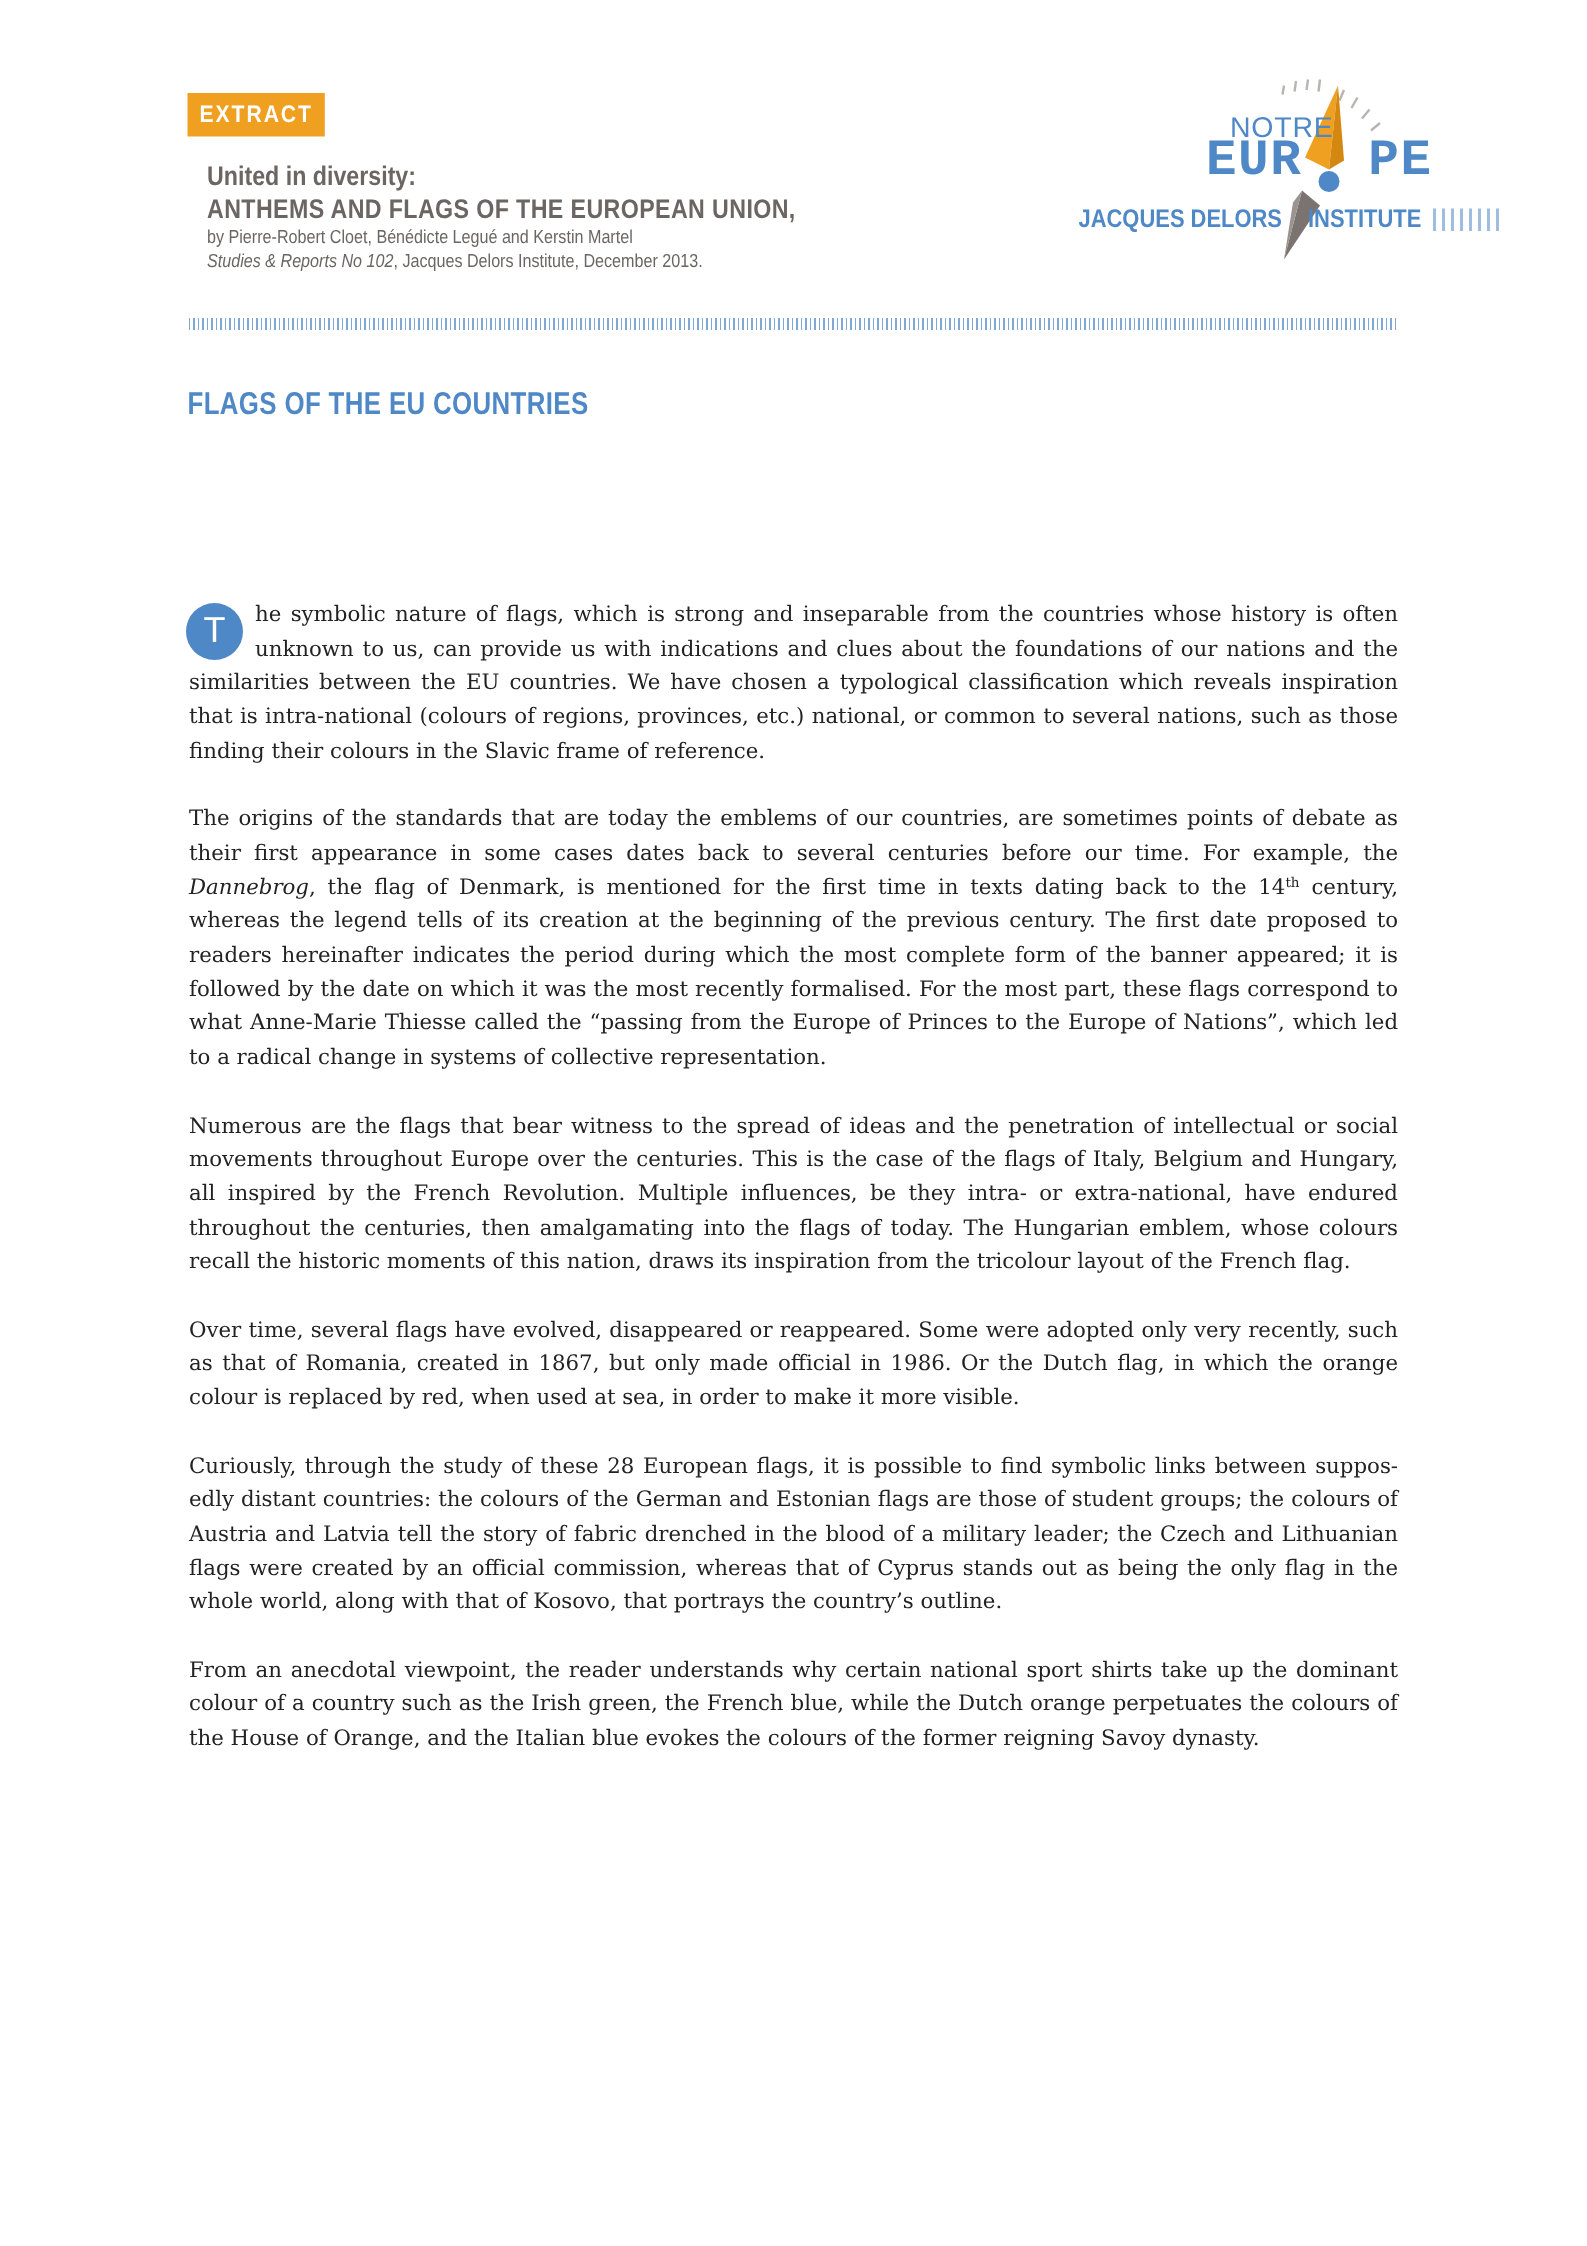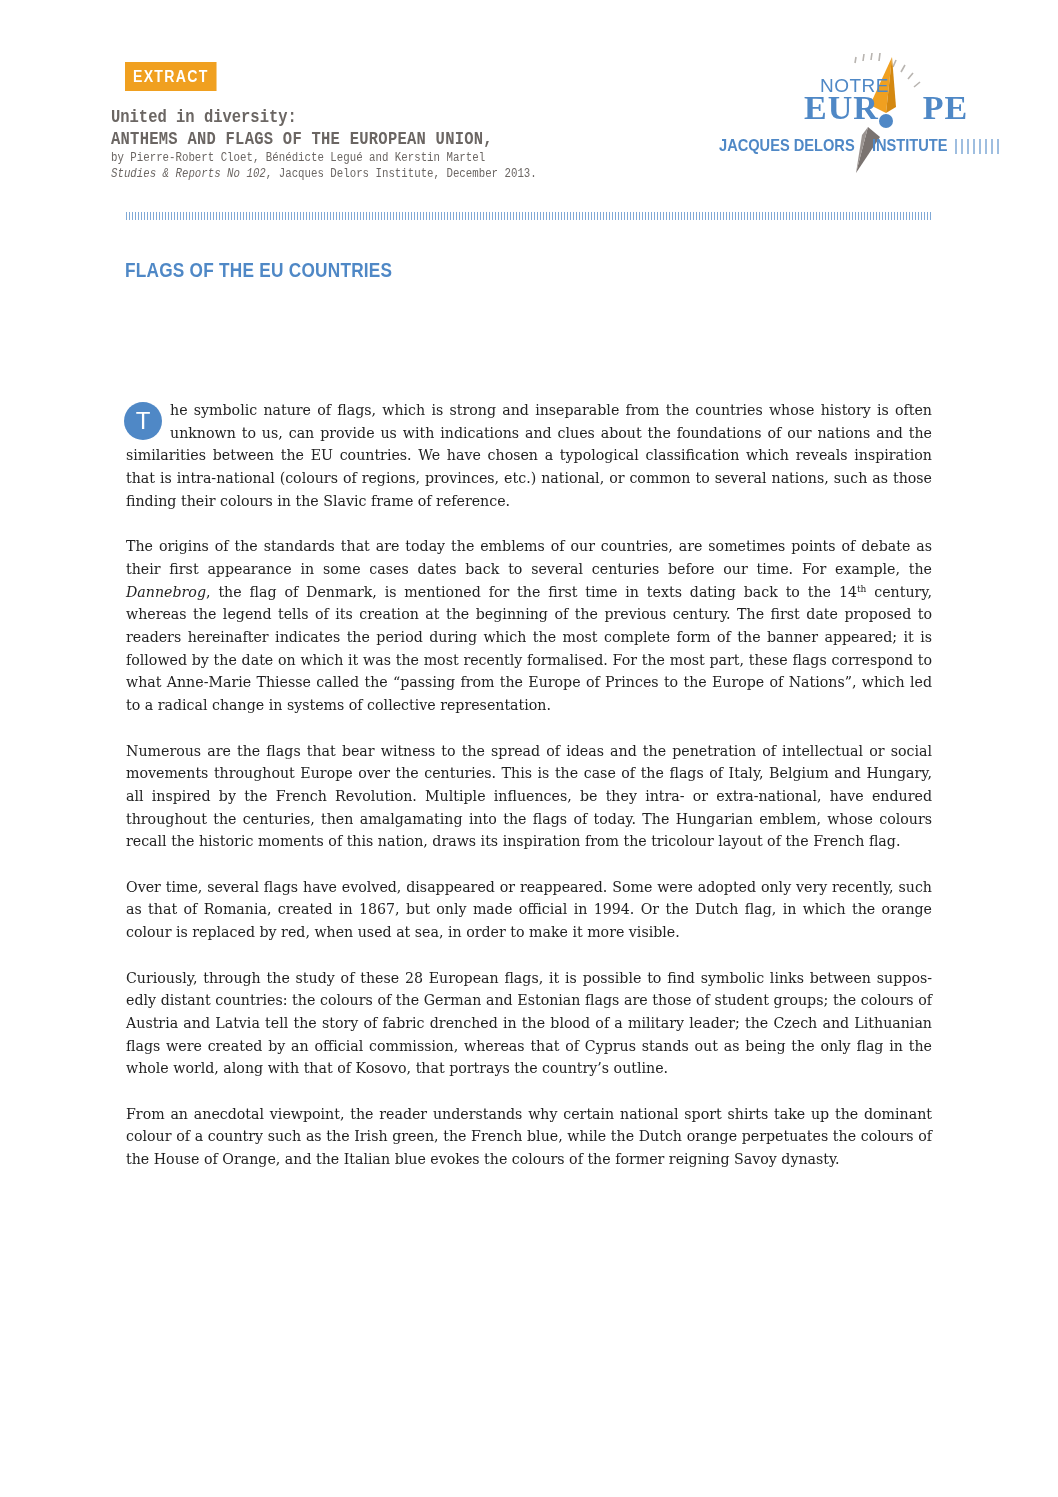--- a/index.html
+++ b/index.html
@@ -5,30 +5,30 @@
   html, body { margin: 0; padding: 0; background: #ffffff; }
   body { width: 1058px; height: 1497px; position: relative; overflow: hidden; }
   .page { position: absolute; left: 0; top: 0; width: 1058px; height: 1249px; }
 
   .extract-badge {
     position: absolute; left: 125px; top: 62px; height: 29px; padding: 0 9px;
     background: #f0a020; color: #ffffff;
     font-family: "Liberation Sans", sans-serif; font-weight: bold; font-size: 16px;
     letter-spacing: 1.5px; line-height: 29px; transform: scaleX(0.88); transform-origin: left center;
   }
-  .pub-block { position: absolute; left: 111px; top: 106px; color: #6b6663; font-family: Liberation Mono, monospace; }
+  .pub-block { position: absolute; left: 138px; top: 106px; color: #6b6663; font-family: Liberation Sans, sans-serif; }
   .pub-subtitle { font-size: 18px; font-weight: bold; line-height: 22px; transform: scaleX(0.86); transform-origin: left; white-space: nowrap; }
   .pub-title { font-size: 18px; font-weight: bold; line-height: 22px; letter-spacing: 0.3px; transform: scaleX(0.86); transform-origin: left; white-space: nowrap; }
   .pub-authors { font-size: 12.5px; line-height: 16px; transform: scaleX(0.86); transform-origin: left; white-space: nowrap; }
   .pub-series { font-size: 12.5px; line-height: 16px; transform: scaleX(0.86); transform-origin: left; white-space: nowrap; }
   .pub-series i { font-style: italic; }
 
   .logo { position: absolute; left: 710px; top: 45px; width: 300px; height: 130px; }
   .logo .notre { position: absolute; left: 110px; top: 30px; font-family: "Liberation Sans", sans-serif; font-weight: normal; font-size: 19px; color: #4f88c6; letter-spacing: 0.5px; }
-  .logo .europe { position: absolute; left: 94px; top: 44px; font-family: Liberation Serif, serif; font-weight: bold; font-size: 34px; color: #4f88c6; letter-spacing: 1px; white-space: nowrap; }
+  .logo .europe { position: absolute; left: 94px; top: 44px; font-family: Liberation Mono, monospace; font-weight: bold; font-size: 34px; color: #4f88c6; letter-spacing: 1px; white-space: nowrap; }
   .logo .europe .gap { display: inline-block; width: 44px; }
   .logo .jd { position: absolute; left: 9px; top: 91px; font-family: "Liberation Sans", sans-serif; font-weight: bold; font-size: 17px; color: #4f88c6; transform: scaleX(0.86); transform-origin: left; white-space: nowrap; }
   .logo .inst { position: absolute; left: 162px; top: 91px; font-family: "Liberation Sans", sans-serif; font-weight: bold; font-size: 17px; color: #4f88c6; transform: scaleX(0.86); transform-origin: left; white-space: nowrap; }
   .logo .bars { position: absolute; left: 245px; top: 94px; width: 45px; height: 15px;
     background: repeating-linear-gradient(90deg, rgba(79,136,198,0.55) 0 2px, transparent 2px 6px); }
   .logo svg { position: absolute; left: 0; top: 0; }
 
   .divider { position: absolute; left: 126px; top: 212px; width: 806px; height: 8px;
     background: repeating-linear-gradient(90deg, #7fa8d6 0 1px, transparent 1px 3px); }
 
@@ -82,18 +82,18 @@
   </div>
 
   <div class="divider"></div>
 
   <div class="section-title">FLAGS OF THE EU COUNTRIES</div>
 
   <div class="body-text">
     <p><span class="dropcap">T</span><span>he symbolic nature of flags, which is strong and inseparable from the countries whose history is often unknown to us, can provide us with indications and clues about the foundations of our nations and the similarities between the EU countries. We have chosen a typological classification which reveals inspiration that is intra-national (colours of regions, provinces, etc.) national, or common to several nations, such as those finding their colours in the Slavic frame of reference.</span></p>
     <p><span>The origins of the standards that are today the emblems of our countries, are sometimes points of debate as their first appearance in some cases dates back to several centuries before our time. For example, the </span><i>Dannebrog</i><span>, the flag of Denmark, is mentioned for the first time in texts dating back to the 14</span><sup>th</sup><span> century, whereas the legend tells of its creation at the beginning of the previous century. The first date proposed to readers hereinafter indicates the period during which the most complete form of the banner appeared; it is followed by the date on which it was the most recently formalised. For the most part, these flags correspond to what Anne-Marie Thiesse called the “passing from the Europe of Princes to the Europe of Nations”, which led to a radical change in systems of collective representation.</span></p>
     <p>Numerous are the flags that bear witness to the spread of ideas and the penetration of intellectual or social movements throughout Europe over the centuries. This is the case of the flags of Italy, Belgium and Hungary, all inspired by the French Revolution. Multiple influences, be they intra- or extra-national, have endured throughout the centuries, then amalgamating into the flags of today. The Hungarian emblem, whose colours recall the historic moments of this nation, draws its inspiration from the tricolour layout of the French flag.</p>
-    <p>Over time, several flags have evolved, disappeared or reappeared. Some were adopted only very recently, such as that of Romania, created in 1867, but only made official in 1994. Or the Dutch flag, in which the orange colour is replaced by red, when used at sea, in order to make it more visible.</p>
+    <p>Over time, several flags have evolved, disappeared or reappeared. Some were adopted only very recently, such as that of Romania, created in 1867, but only made official in 1986. Or the Dutch flag, in which the orange colour is replaced by red, when used at sea, in order to make it more visible.</p>
     <p>Curiously, through the study of these 28 European flags, it is possible to find symbolic links between suppos­edly distant countries: the colours of the German and Estonian flags are those of student groups; the colours of Austria and Latvia tell the story of fabric drenched in the blood of a military leader; the Czech and Lithuanian flags were created by an official commission, whereas that of Cyprus stands out as being the only flag in the whole world, along with that of Kosovo, that portrays the country’s outline.</p>
     <p>From an anecdotal viewpoint, the reader understands why certain national sport shirts take up the dominant colour of a country such as the Irish green, the French blue, while the Dutch orange perpetuates the colours of the House of Orange, and the Italian blue evokes the colours of the former reigning Savoy dynasty.</p>
   </div>
 
 </div>
 
 </body></html>

